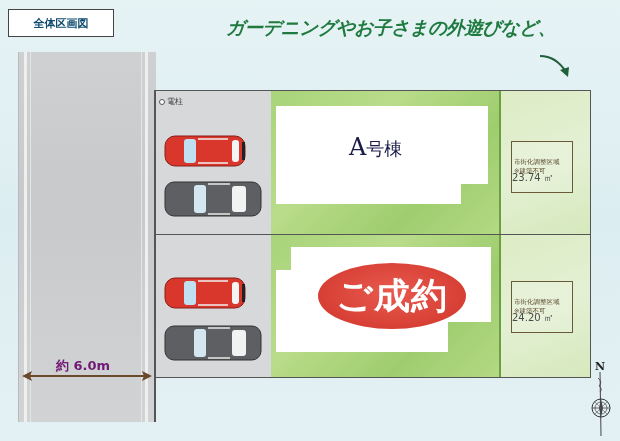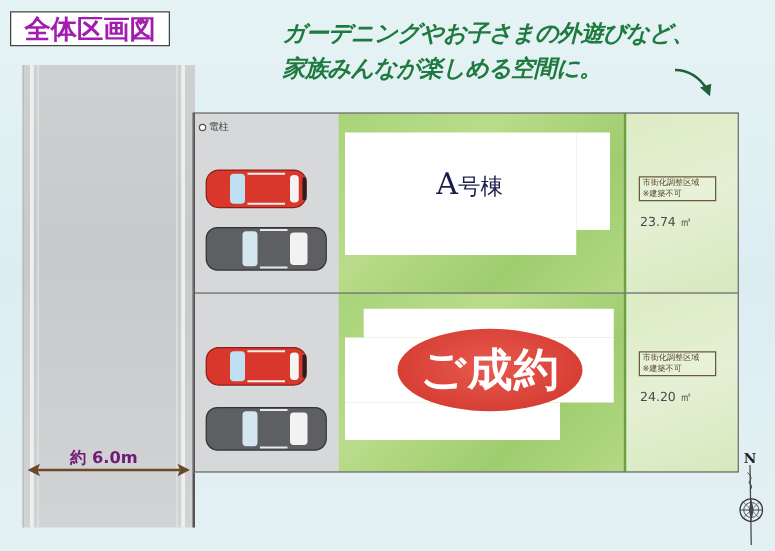--- a/index.html
+++ b/index.html
@@ -3,24 +3,24 @@
 <meta charset="utf-8">
 <style>
   * { box-sizing: border-box; margin: 0; padding: 0; }
   html, body { width: 620px; height: 441px; overflow: hidden; }
   body {
     position: relative;
     background: linear-gradient(180deg, #e6f3f5 0%, #dcedf1 50%, #e4f1f4 100%);
     font-family: "DejaVu Sans", sans-serif;
   }
   .title-box {
-    position: absolute; left: 8px; top: 9px; width: 128px; height: 28px;
+    position: absolute; left: 8px; top: 9px; width: 106px; height: 28px;
     background: #fff; border: 1.5px solid #444;
     display: flex; align-items: center; justify-content: center;
-    font-size: 21px; font-weight: bold; color: #a21caf; letter-spacing: 0px;
+    font-size: 11px; font-weight: bold; color: #0c4a6e; letter-spacing: 0px;
   }
   .caption {
     position: absolute; left: 226px; top: 14px;
     color: #1f7a3f; font-weight: bold; font-size: 18.5px; line-height: 28px;
     font-family: "DejaVu Sans", sans-serif; letter-spacing: -0.5px; font-style: italic;
   }
   .caption-arrow { position: absolute; left: 538px; top: 50px; width: 34px; height: 30px; }
 
   
   .road {
@@ -65,36 +65,35 @@
   }
   .bldg-label .big { font-size: 24px; }
   .sold-badge {
     position: absolute; left: 162px; top: 36px; width: 148px; height: 66px; border-radius: 50%;
     background: radial-gradient(ellipse at 50% 45%, #e85a4e, #d63d33 75%, #c9342b);
     color: #fff; display: flex; align-items: center; justify-content: center;
     font-family: "DejaVu Serif", serif; font-size: 36px; font-weight: bold; letter-spacing: 1px;
   }
   .zone-box {
     position: absolute; left: 10px; width: 62px; border: 1px solid #6b5a3a;
-    font-size: 6.5px; color: #5b4a30; padding: 0 2px; line-height: 9px; background: rgba(255,255,255,0.15);
+    font-size: 6.5px; color: #5b4a30; padding: 16px 2px; line-height: 9px; background: rgba(255,255,255,0.15);
   }
   .area {
     position: absolute; left: 11px; font-size: 10px; color: #4a4a4a;
   }
   .car { position: absolute; }
   .compass { position: absolute; left: 588px; top: 358px; width: 26px; height: 80px; }
 </style>
 </head>
 <body>
 
 <div class="title-box">全体区画図</div>
 
 <div class="caption">
   <div>ガーデニングやお子さまの外遊びなど、</div>
-  <div>家族みんなが楽しめる空間に。</div>
 </div>
 <svg class="caption-arrow" viewBox="0 0 34 30">
   <path d="M2 6 Q18 6 28 22" fill="none" stroke="#1f5f3a" stroke-width="2"></path>
   <path d="M22 20 L30 27 L31 17 Z" fill="#1f5f3a"></path>
 </svg>
 
 <div class="road">
   <div class="edge-l"></div>
   <div class="line-l"></div>
   <div class="line-l2"></div>

